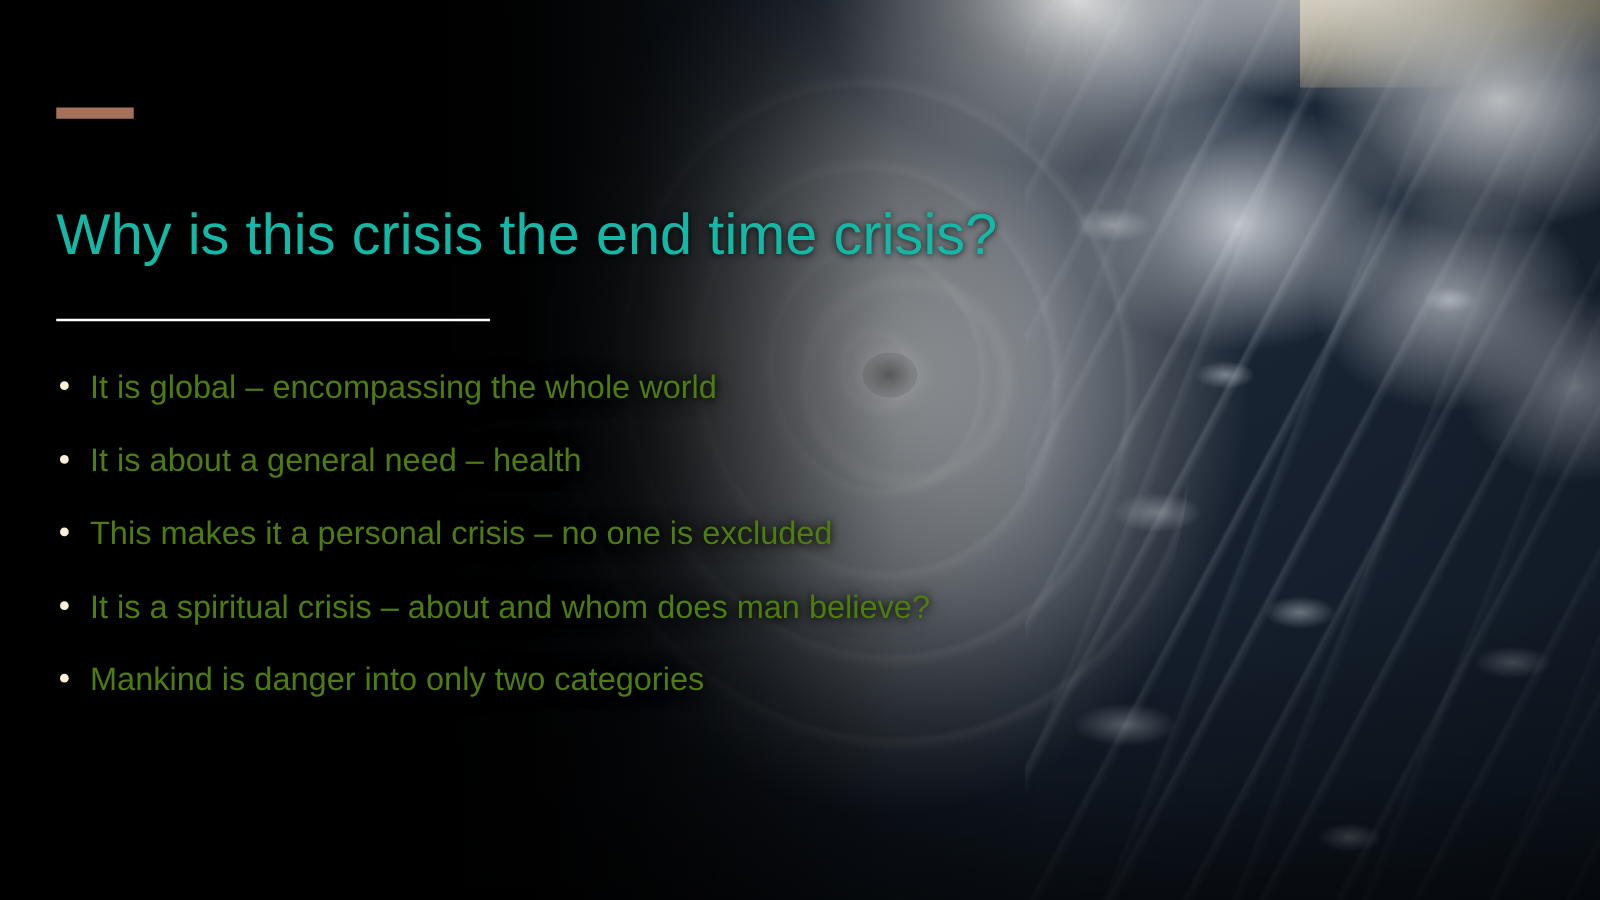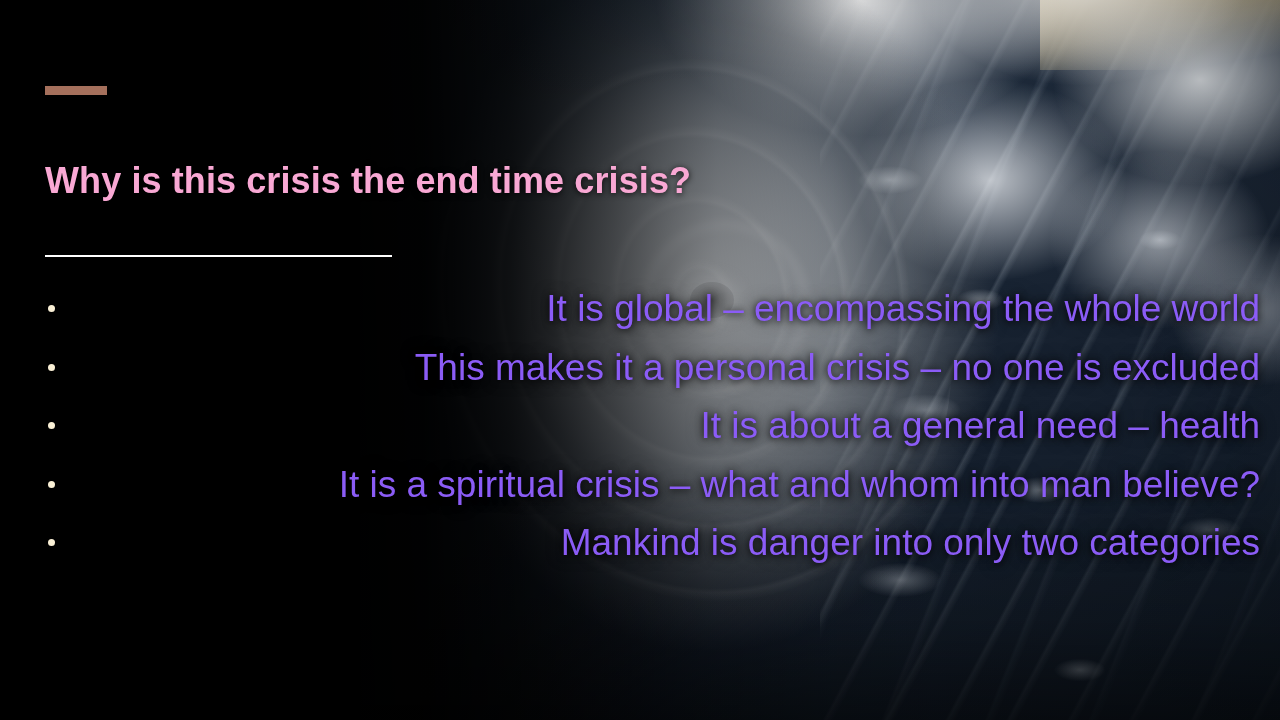--- a/index.html
+++ b/index.html
@@ -176,24 +176,24 @@
   .accent-bar {
     position:absolute;
     left:45px; top:86px;
     width:62px; height:9px;
     background:#a5705c;
   }
 
   .slide-title {
     position:absolute;
     left:45px; top:160px;
-    font-size:36px;
-    font-weight:700;
+    font-size:46px;
+    font-weight:400;
     letter-spacing:.1px;
-    color:#f9a8d4;
+    color:#14b8a6;
     white-space:nowrap;
     text-shadow:0 1px 6px rgba(0,0,0,.85);
   }
 
   .title-rule {
     position:absolute;
     left:45px; top:255px;
     width:347px; height:2px;
     background:#ffffff;
   }
@@ -202,26 +202,25 @@
     position:absolute;
     left:45px; top:286px;
     width:1215px;
     list-style:none;
   }
 
   .bullet-item {
     position:relative;
     height:58.5px;
     padding-left:27px;
-    font-size:37px;
+    font-size:26px;
     line-height:46px;
-    color:#8b5cf6;
+    color:#4d7c0f;
     white-space:nowrap;
     text-shadow:0 1px 7px rgba(0,0,0,.9), 0 0 16px rgba(0,0,0,.6);
-    text-align:right;
   }
 
   .bullet-item .dot {
     position:absolute;
     left:3px; top:19px;
     width:7px; height:7px;
     border-radius:50%;
     background:#faf0d6;
     box-shadow:0 1px 5px rgba(0,0,0,.85);
   }
@@ -256,29 +255,29 @@
 
     <div class="title-rule"></div>
 
     <ul class="bullet-list">
       <li class="bullet-item">
         <span class="dot"></span>
         <span>It is global – encompassing the whole world</span>
       </li>
       <li class="bullet-item">
         <span class="dot"></span>
+        <span>It is about a general need – health</span>
+      </li>
+      <li class="bullet-item">
+        <span class="dot"></span>
         <span>This makes it a personal crisis – no one is excluded</span>
       </li>
       <li class="bullet-item">
         <span class="dot"></span>
-        <span>It is about a general need – health</span>
-      </li>
-      <li class="bullet-item">
-        <span class="dot"></span>
-        <span>It is a spiritual crisis – what and whom into man believe?</span>
+        <span>It is a spiritual crisis – about and whom does man believe?</span>
       </li>
       <li class="bullet-item">
         <span class="dot"></span>
         <span>Mankind is danger into only two categories</span>
       </li>
     </ul>
 
   </div>
 </div>
 

